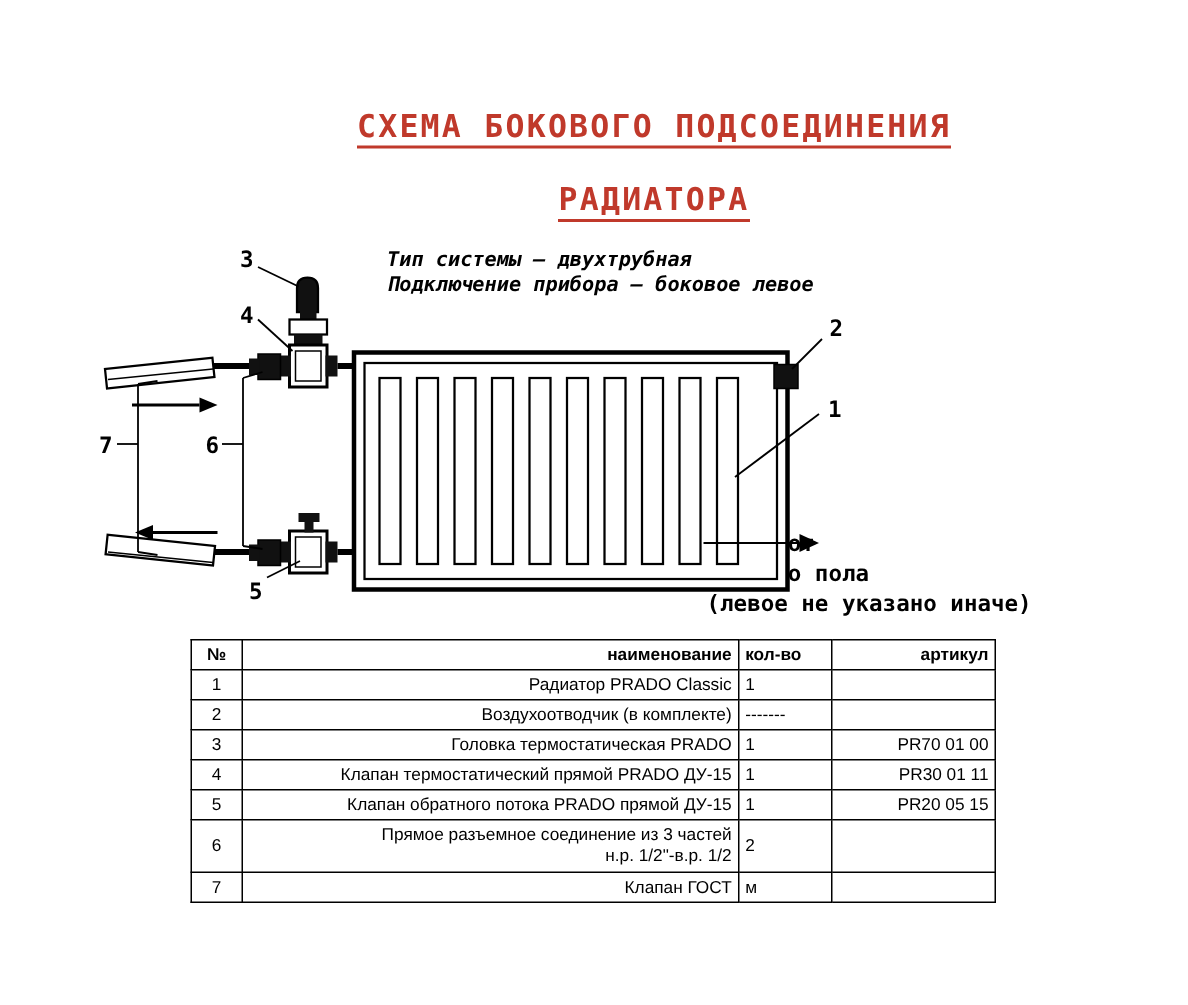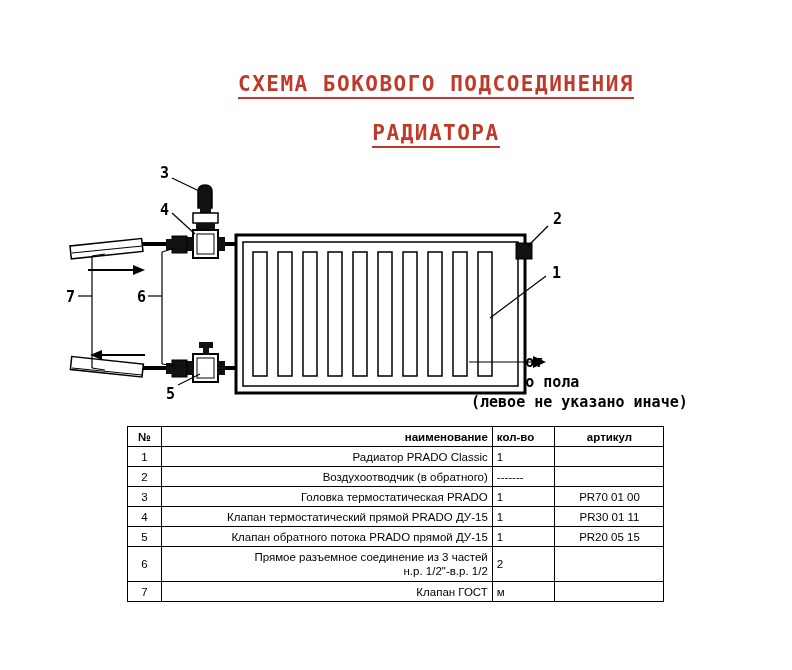--- a/index.html
+++ b/index.html
@@ -85,36 +85,40 @@
     padding: 1px 4px;
     vertical-align: middle;
     height: 17px;
     font-weight: normal;
     text-align: right;
   }
   #parts-table th { font-weight: bold; }
   #parts-table .c-num   { width: 26px;  text-align: center; }
   #parts-table .c-name  { width: 343px; }
   #parts-table .c-qty   { width: 56px;  text-align: left; }
-  #parts-table .c-art   { width: 104px; text-align: center; padding-left: 5px; }
+  #parts-table .c-art   { width: 104px; text-align: right; padding-left: 5px; }
   #parts-table tr.tall td { height: 32px; }
   .name-two-line { line-height: 14px; }
 </style>
 </head>
 <body>
 
 <div id="stage">
 
   <div class="title" id="title-line1">
     <span class="underline">СХЕМА БОКОВОГО ПОДСОЕДИНЕНИЯ</span>
   </div>
   <div class="title" id="title-line2">
     <span class="underline">РАДИАТОРА</span>
   </div>
 
+  <div class="sys-note">
+    <div>Тип системы – двухтрубная</div>
+    <div>Подключение прибора – боковое левое</div>
+  </div>
 
   <div class="floor-note">
     <div>100мм от</div>
     <div>чистого пола</div>
     <div>(левое не указано иначе)</div>
   </div>
 
   <svg width="792" height="670" style="position:absolute;left:0;top:0;">
 
     <g>
@@ -246,21 +250,21 @@
     </thead>
     <tbody>
       <tr>
         <td class="c-num">1</td>
         <td class="c-name">Радиатор PRADO Classic</td>
         <td class="c-qty">1</td>
         <td class="c-art"></td>
       </tr>
       <tr>
         <td class="c-num">2</td>
-        <td class="c-name">Воздухоотводчик (в обратного)</td>
+        <td class="c-name">Воздухоотводчик (в комплекте)</td>
         <td class="c-qty">-------</td>
         <td class="c-art"></td>
       </tr>
       <tr>
         <td class="c-num">3</td>
         <td class="c-name">Головка термостатическая PRADO</td>
         <td class="c-qty">1</td>
         <td class="c-art">PR70 01 00</td>
       </tr>
       <tr>

